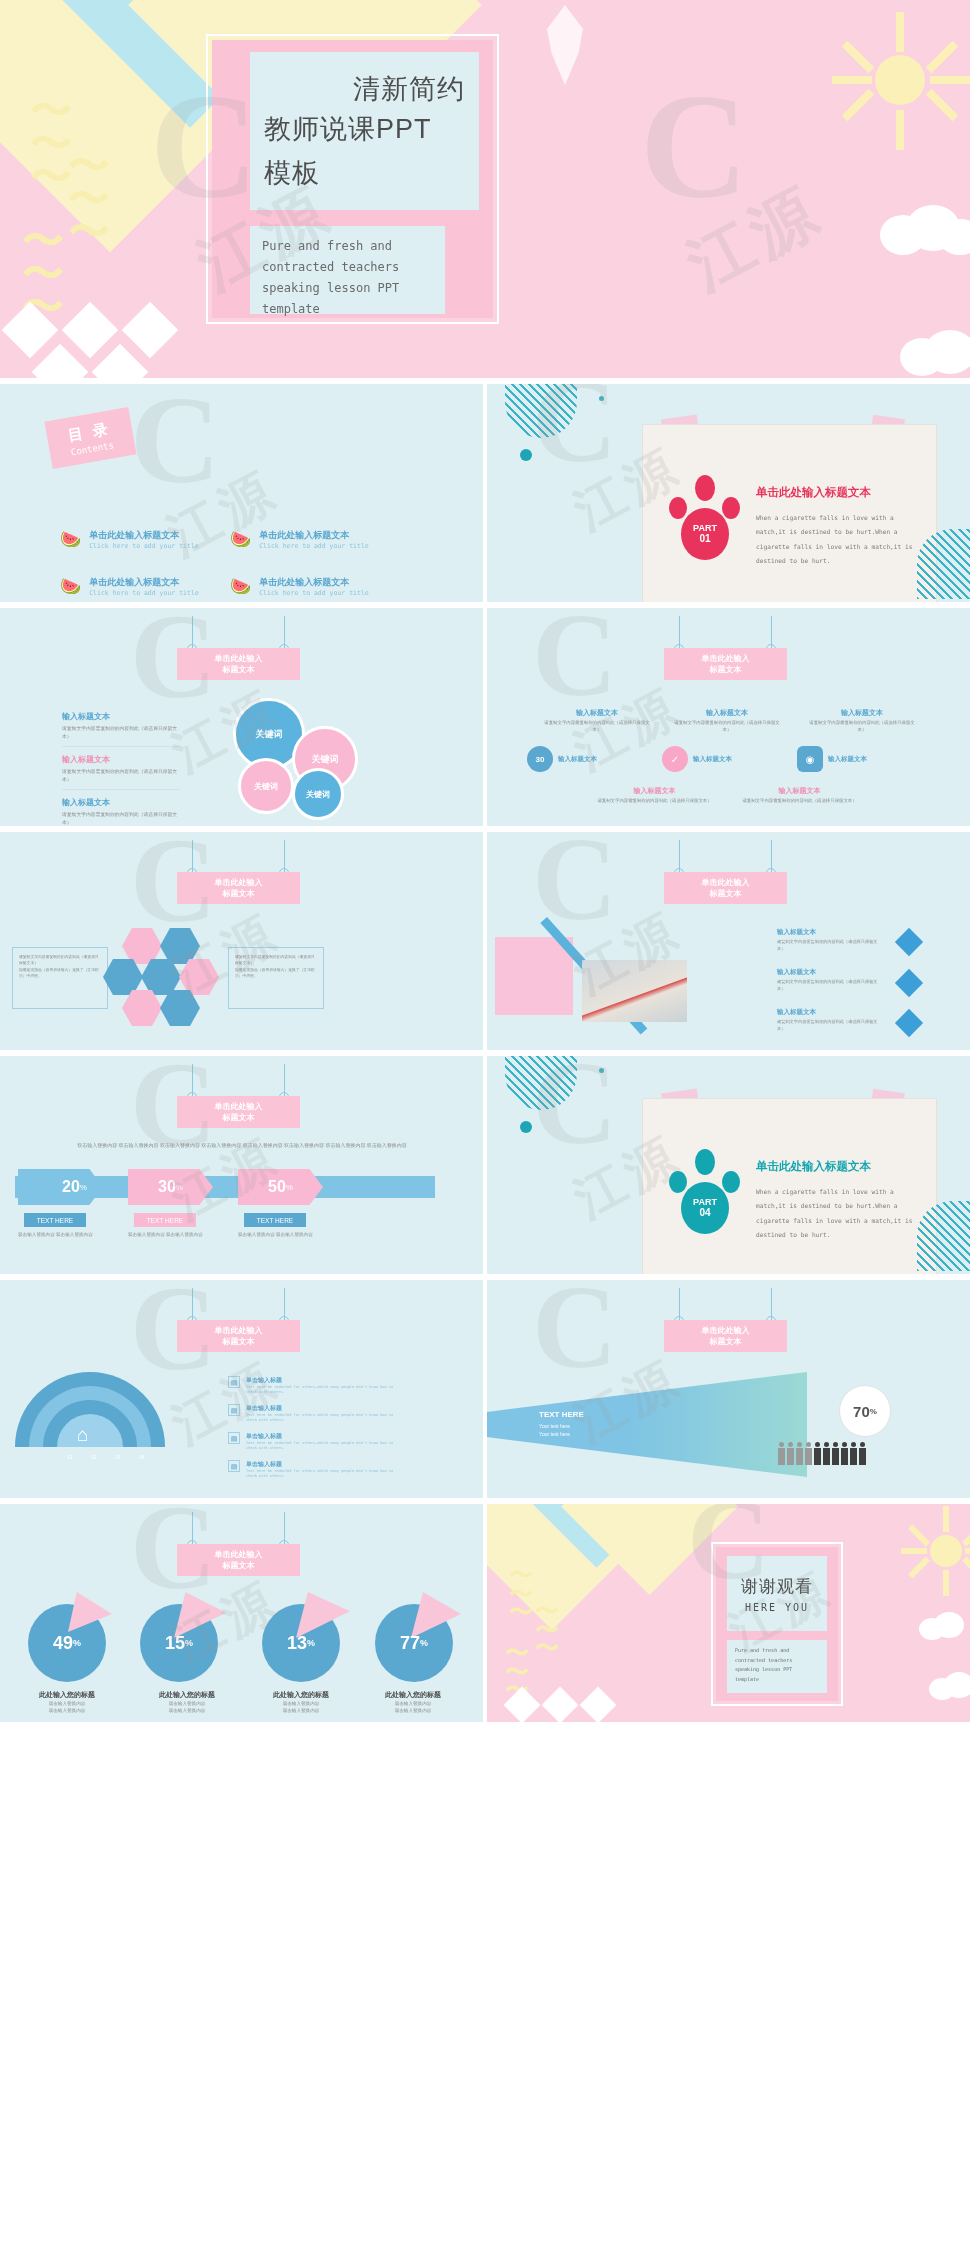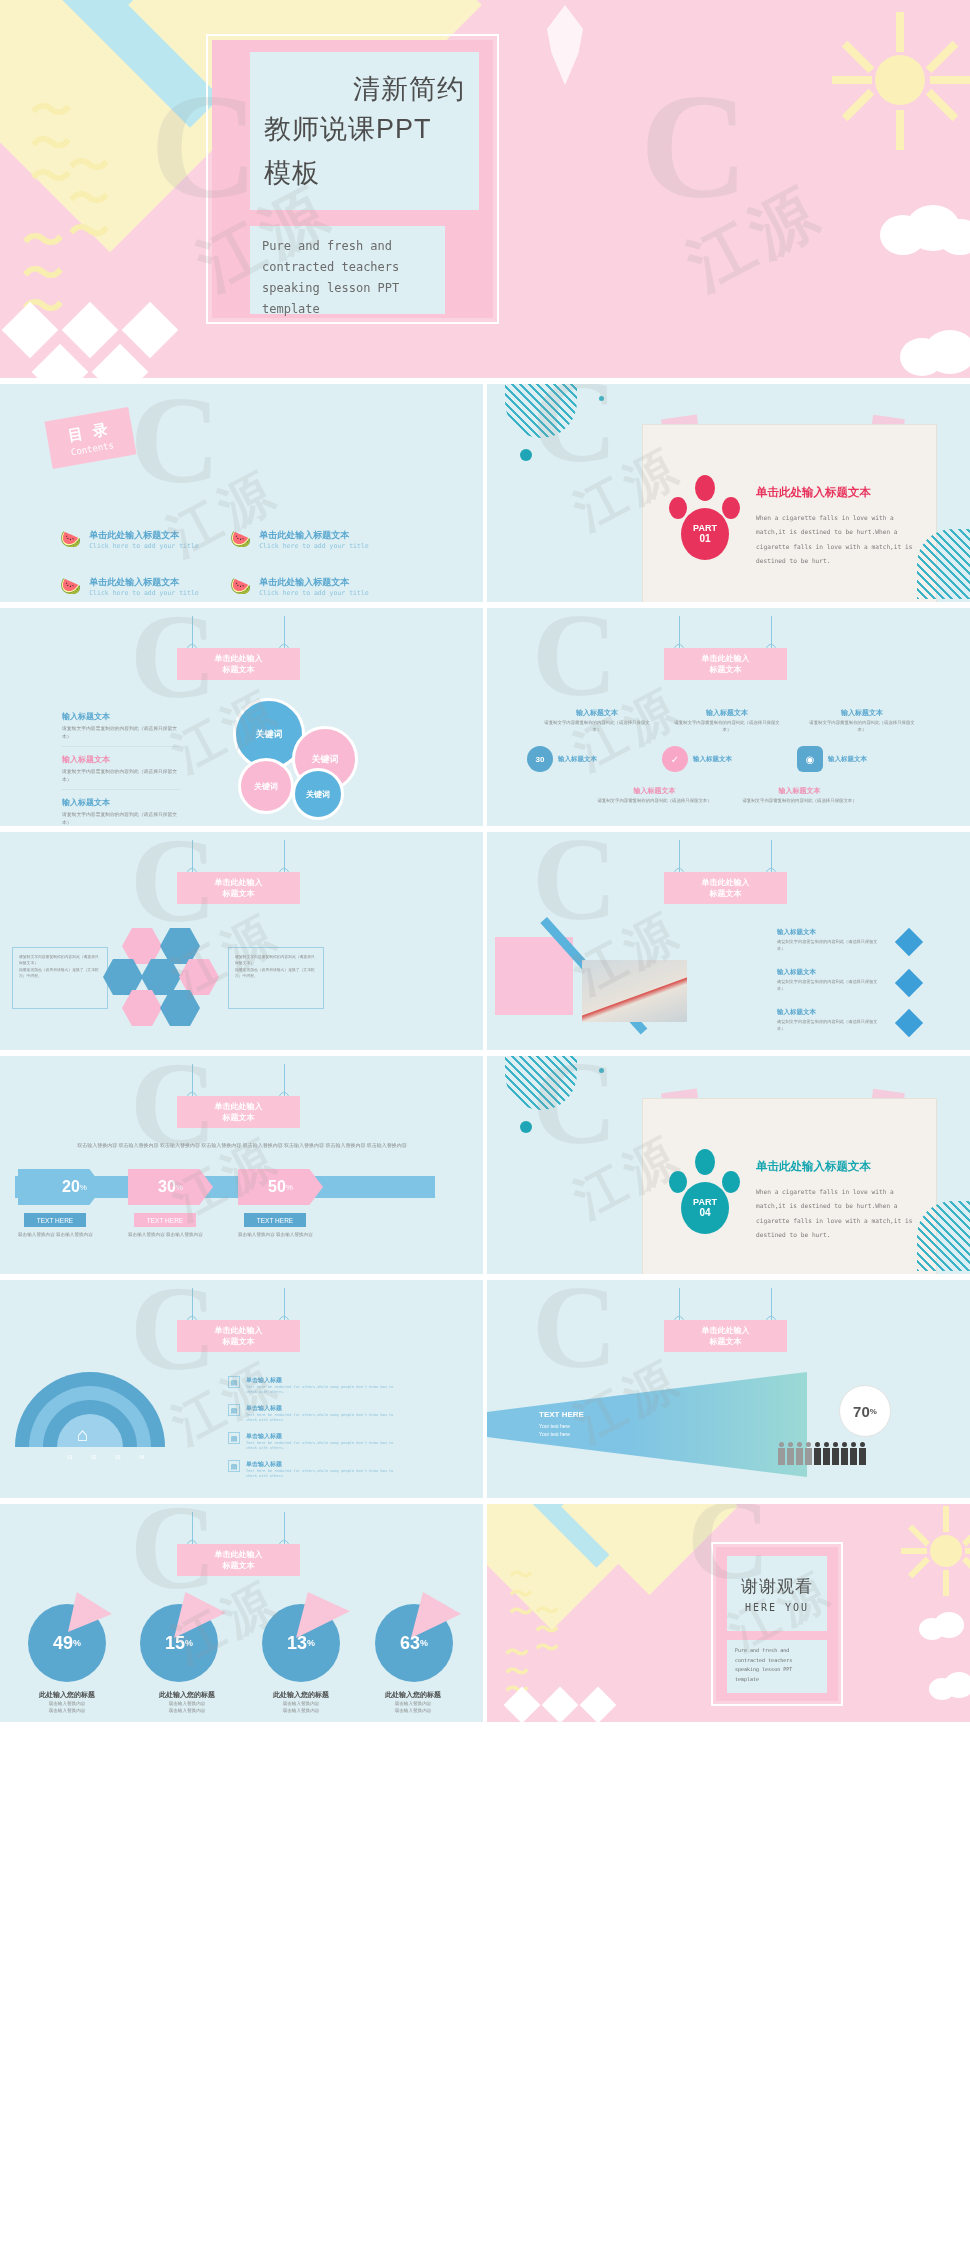--- a/index.html
+++ b/index.html
@@ -608,21 +608,21 @@
       <div style="position:absolute;left:246px;top:186px;width:110px;text-align:center;">
         <div style="font-size:7px;font-weight:bold;color:#4d4d4d;">此处输入您的标题</div>
         <div class="cn-body" style="font-size:4.6px;line-height:1.6;white-space:pre-line;">双击输入替换内容
 双击输入替换内容</div>
       </div>
 
       <div style="position:absolute;left:375px;top:100px;width:78px;height:78px;">
         <div class="donut" style="left:0;top:0;width:78px;height:78px;background:#5aa7cf;"></div>
         <div class="wedge" style="left:36px;top:-12px;width:50px;height:46px;clip-path:polygon(0 100%,24% 0,100% 48%);"></div>
         <span class="pill" style="left:0;top:24px;width:78px;height:30px;font-size:18px;background:none;">
-          <span>63</span>
+          <span>77</span>
             <span style="font-size:9px;">%</span>
         </span>
       </div>
       <div style="position:absolute;left:358px;top:186px;width:110px;text-align:center;">
         <div style="font-size:7px;font-weight:bold;color:#4d4d4d;">此处输入您的标题</div>
         <div class="cn-body" style="font-size:4.6px;line-height:1.6;white-space:pre-line;">双击输入替换内容
 双击输入替换内容</div>
       </div>
       <div class="wm wm-c" style="left:130px;top:-25px;font-size:120px;">C</div>
       <div class="wm wm-cn" style="left:170px;top:85px;font-size:50px;">江源</div>

